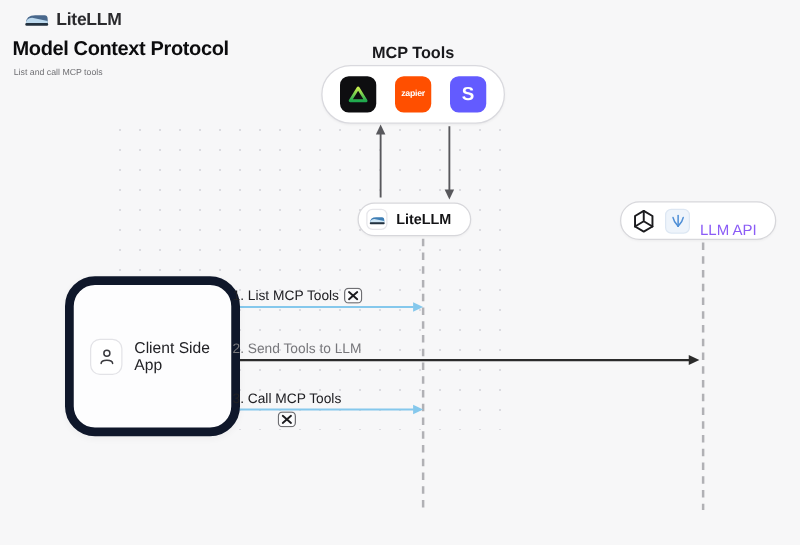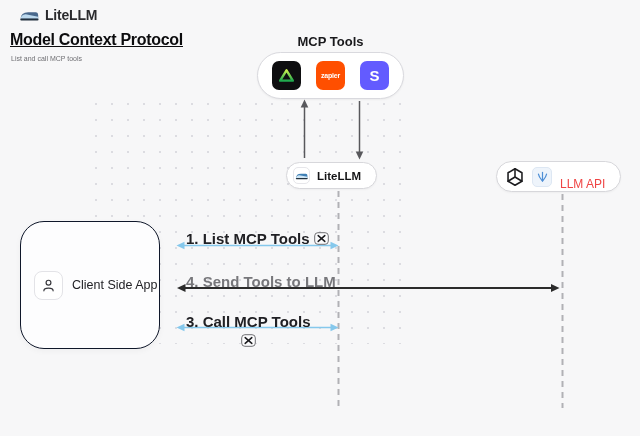--- a/index.html
+++ b/index.html
@@ -15,21 +15,21 @@
     background-image:radial-gradient(#dcdce1 1px, transparent 1.2px);
     background-size:16px 16px;
     z-index:0;
   }
   svg.overlay{position:absolute;left:0;top:0;z-index:1;}
   .abs{position:absolute;z-index:2;}
 
   
   .brand{left:19px;top:7px;display:flex;align-items:center;gap:6px;}
   .brand-text{font-size:14px;font-weight:700;color:#2b2b2e;letter-spacing:-0.2px;}
-  .title{left:10px;top:31px;font-size:16px;font-weight:700;color:#0c0c0e;letter-spacing:-0.3px;text-decoration:underline;}
+  .title{left:10px;top:31px;font-size:16px;font-weight:700;color:#0c0c0e;letter-spacing:-0.3px;}
   .subtitle{left:11px;top:55px;font-size:7px;color:#6f6f73;}
 
   
   .mcp-label{left:257px;top:34px;width:147px;text-align:center;font-size:13px;font-weight:600;color:#19191c;}
   .mcp-box{
     left:257px;top:52px;width:147px;height:47px;border-radius:24px;
     background:#ffffff;border:1px solid #d9d9de;box-sizing:border-box;
     display:flex;align-items:center;justify-content:center;gap:15px;
     box-shadow:0 1px 2px rgba(0,0,0,0.05);
   }
@@ -43,34 +43,34 @@
   
   .pill{
     background:#ffffff;border:1px solid #d7d7db;box-sizing:border-box;
     display:flex;align-items:center;box-shadow:0 1px 2px rgba(0,0,0,0.04);
   }
   .litellm-pill{left:286px;top:162px;width:91px;height:27px;border-radius:14px;padding:0 8px 0 6px;gap:7px;}
   .litellm-tile{width:17px;height:17px;border-radius:5px;background:#fff;border:1px solid #e6e6ea;display:flex;align-items:center;justify-content:center;box-sizing:border-box;}
   .litellm-pill .pill-text{font-size:11.5px;font-weight:600;color:#141416;}
   .llm-pill{left:496px;top:161px;width:125px;height:31px;border-radius:16px;padding:0 10px 0 7px;gap:6px;}
   .provider-tile{width:20px;height:20px;border-radius:5px;background:#eef4fb;border:1px solid #dde7f3;display:flex;align-items:center;justify-content:center;box-sizing:border-box;}
-  .llm-pill .pill-text{font-size:12px;font-weight:500;color:#ef4444;margin-left:2px;margin-top:15px;}
+  .llm-pill .pill-text{font-size:12px;font-weight:500;color:#8b5cf6;margin-left:2px;margin-top:15px;}
 
   
   .client-box{
-    left:20px;top:221px;width:140px;height:128px;border-radius:24px;
-    background:#fdfdfe;border:1px solid #0f172a;box-sizing:border-box;
+    left:52px;top:221px;width:140px;height:128px;border-radius:24px;
+    background:#fdfdfe;border:7px solid #0f172a;box-sizing:border-box;
     display:flex;align-items:center;gap:9px;padding-left:13px;
     box-shadow:0 2px 6px rgba(0,0,0,0.04);
   }
   .person-tile{width:29px;height:29px;border-radius:8px;background:#ffffff;border:1px solid #e3e3e7;display:flex;align-items:center;justify-content:center;box-sizing:border-box;}
   .client-box .pill-text{font-size:12.5px;font-weight:500;color:#222226;}
 
   
-  .msg-label{display:flex;align-items:center;gap:4px;font-size:15px;font-weight:700;color:#202024;text-align:right;}
+  .msg-label{display:flex;align-items:center;gap:4px;font-size:11px;font-weight:400;color:#202024;text-align:right;}
   .msg-1{left:186px;top:230px;}
   .msg-2{left:186px;top:273px;color:#77777b;}
   .msg-3{left:186px;top:313px;flex-direction:column;}
 </style>
 </head>
 <body>
 
 <div class="canvas">
 
   <div class="dots"></div>
@@ -189,21 +189,21 @@
     <span>1. List MCP Tools</span>
     <svg width="15" height="13" viewBox="0 0 15 13">
       <rect x="0.7" y="0.7" width="13.6" height="11.6" rx="3.2" fill="#fbfbfc" stroke="#6f6f73" stroke-width="1"></rect>
       <g stroke="#1c1c1f" stroke-width="1.5" stroke-linecap="round">
         <path d="M4.2 3.6 L10.8 9.4"></path>
           <path d="M10.8 3.6 L4.2 9.4"></path>
       </g>
     </svg>
   </div>
   <div class="abs msg-label msg-2">
-    <span>4. Send Tools to LLM</span>
+    <span>2. Send Tools to LLM</span>
   </div>
   <div class="abs msg-label msg-3">
     <span>3. Call MCP Tools</span>
     <svg width="15" height="13" viewBox="0 0 15 13">
       <rect x="0.7" y="0.7" width="13.6" height="11.6" rx="3.2" fill="#fbfbfc" stroke="#6f6f73" stroke-width="1"></rect>
       <g stroke="#1c1c1f" stroke-width="1.5" stroke-linecap="round">
         <path d="M4.2 3.6 L10.8 9.4"></path>
           <path d="M10.8 3.6 L4.2 9.4"></path>
       </g>
     </svg>

